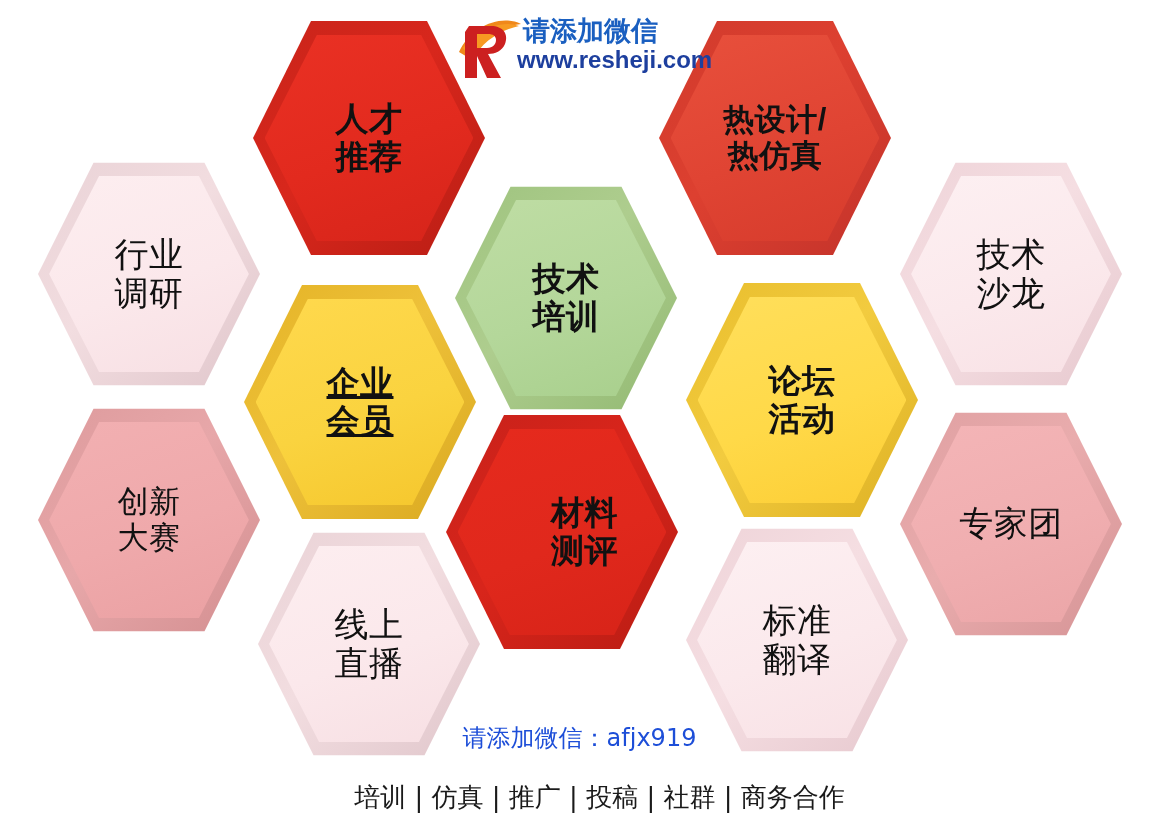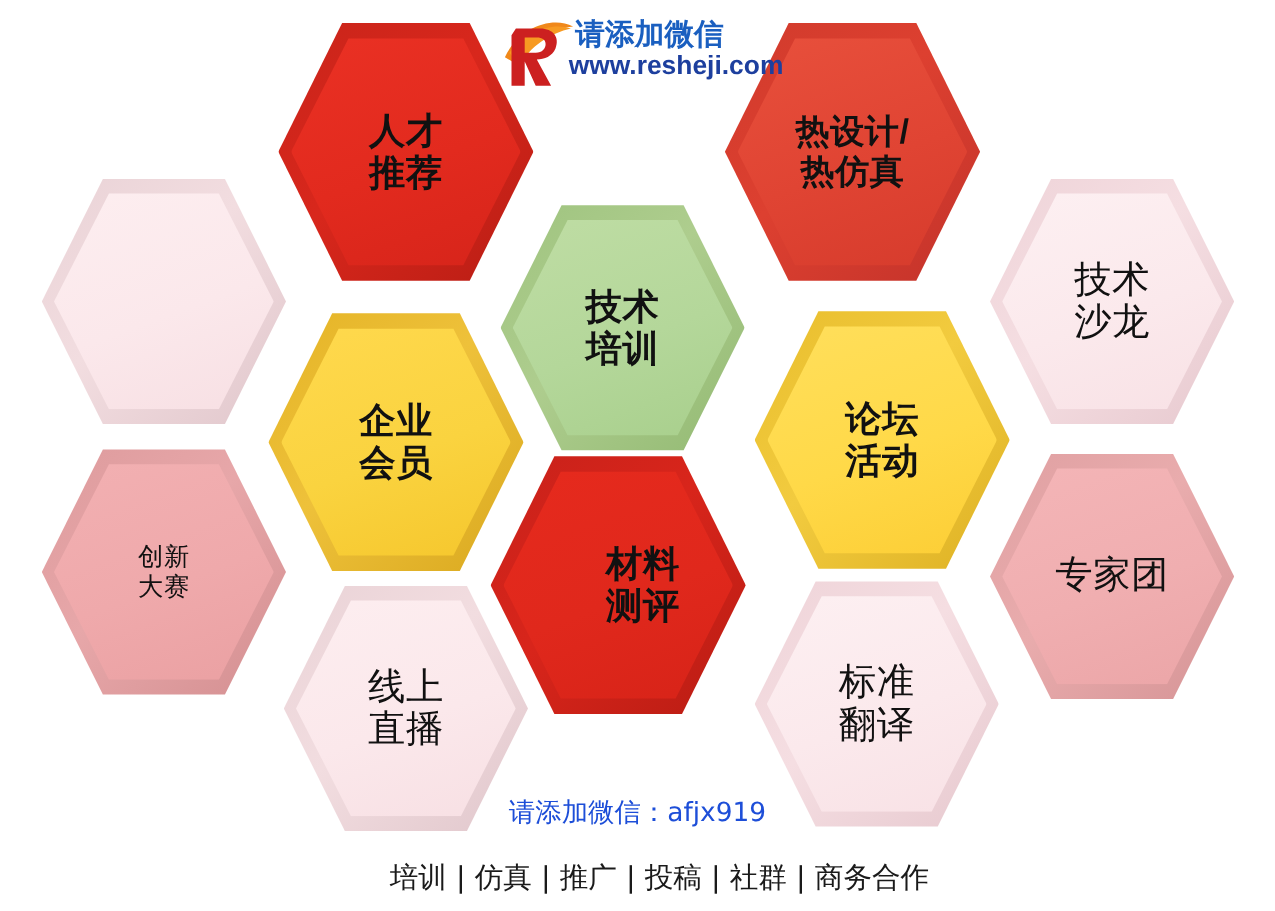--- a/index.html
+++ b/index.html
@@ -151,44 +151,46 @@
         <div class="label" style="font-size: 33px;">人才
 推荐</div>
       </div>
       <div class="hex c-red2 bold" style="left: 659px; top: 16px; width: 232px; height: 244px; z-index: 11;">
         <div class="face"></div>
         <div class="label" style="font-size: 31px;">热设计/
 热仿真</div>
       </div>
       <div class="hex c-pinklight reg" style="left: 38px; top: 158px; width: 222px; height: 232px; z-index: 12;">
         <div class="face"></div>
+        <div class="label" style="font-size: 34px;">行业
+调研</div>
       </div>
       <div class="hex c-green bold" style="left: 455px; top: 182px; width: 222px; height: 232px; z-index: 13;">
         <div class="face"></div>
         <div class="label" style="font-size: 33px;">技术
 培训</div>
       </div>
       <div class="hex c-pinklight2 reg" style="left: 900px; top: 158px; width: 222px; height: 232px; z-index: 14;">
         <div class="face"></div>
         <div class="label" style="font-size: 34px;">技术
 沙龙</div>
       </div>
       <div class="hex c-yellow bold" style="left: 244px; top: 280px; width: 232px; height: 244px; z-index: 15;">
         <div class="face"></div>
-        <div class="label" style="font-size: 33px;">企业
+        <div class="label" style="font-size: 33px; text-decoration: underline;">企业
 会员</div>
       </div>
       <div class="hex c-yellow2 bold" style="left: 686px; top: 278px; width: 232px; height: 244px; z-index: 16;">
         <div class="face"></div>
         <div class="label" style="font-size: 33px;">论坛
 活动</div>
       </div>
       <div class="hex c-pinkmed reg" style="left: 38px; top: 404px; width: 222px; height: 232px; z-index: 17;">
         <div class="face"></div>
-        <div class="label" style="font-size: 23px; text-align: right;">创新
+        <div class="label" style="font-size: 31px; text-align: right;">创新
 大赛</div>
       </div>
       <div class="hex c-redc bold" style="left: 446px; top: 410px; width: 232px; height: 244px; z-index: 18;">
         <div class="face"></div>
         <div class="label" style="font-size: 33px; margin-left: 45px;">材料
 测评</div>
       </div>
       <div class="hex c-pinkmed2 reg" style="left: 900px; top: 408px; width: 222px; height: 232px; z-index: 19;">
         <div class="face"></div>
         <div class="label" style="font-size: 34px;">专家团</div>

